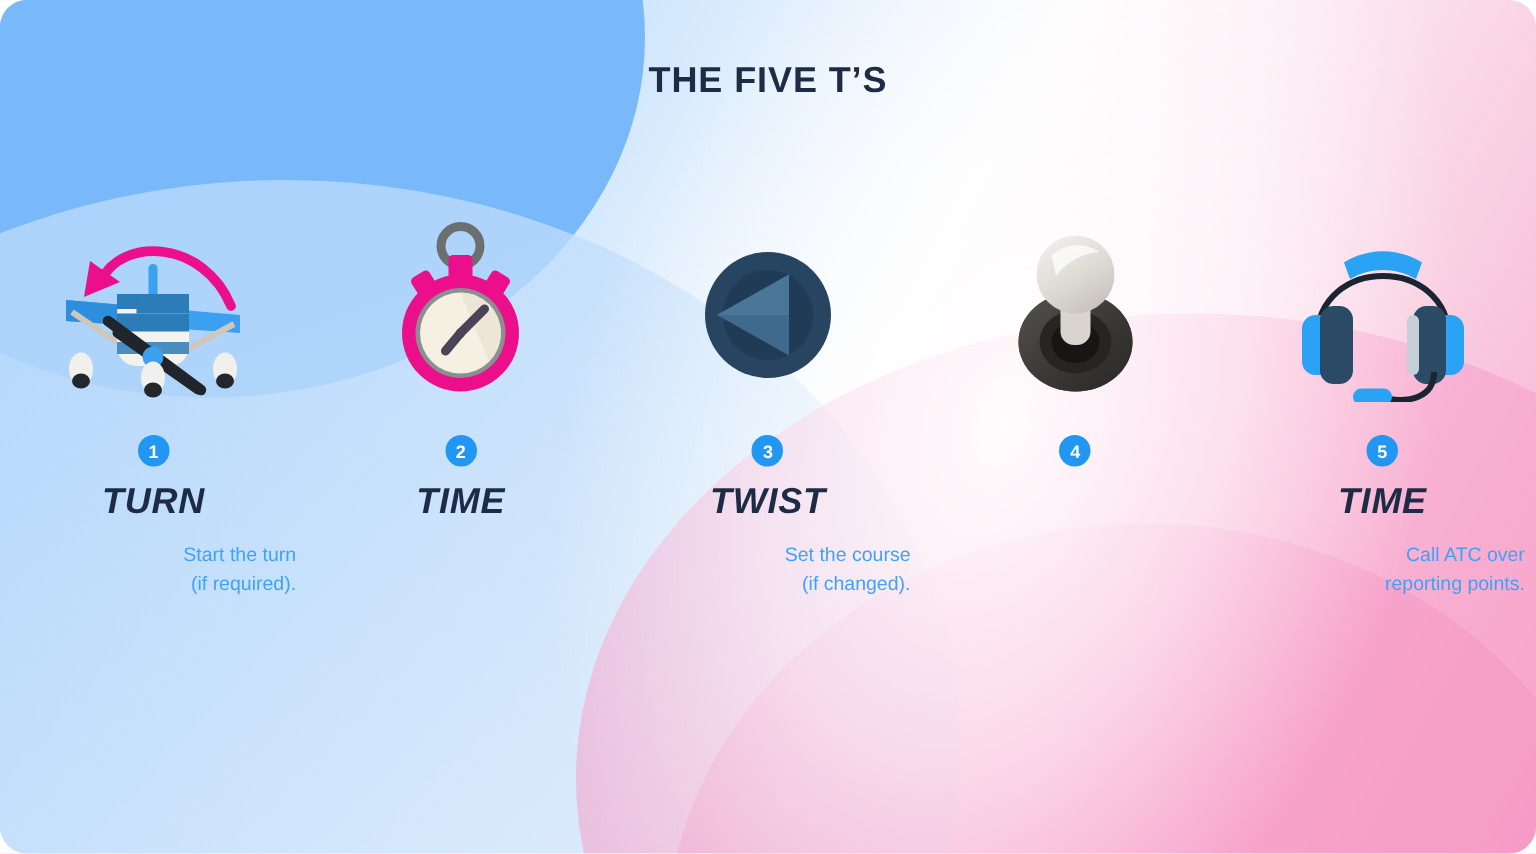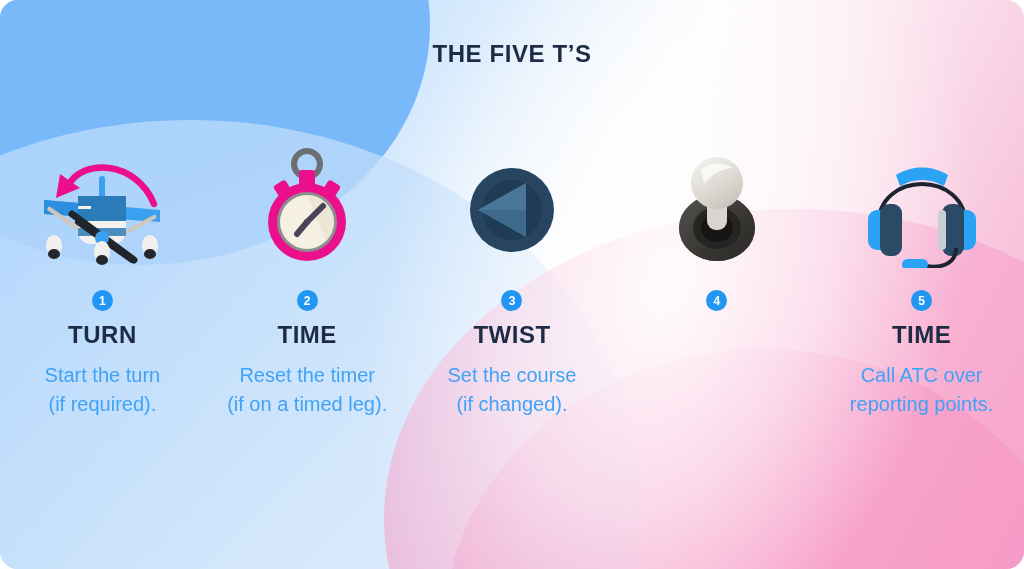--- a/index.html
+++ b/index.html
@@ -149,26 +149,27 @@
     justify-content: center;
     line-height: 1;
   }
   .step-title {
     margin-top: 12px;
     font-size: 24px;
     font-weight: bold;
     color: #1d2b45;
     letter-spacing: .5px;
     line-height: 1;
+    font-style: italic;
   }
   .step-desc {
     margin-top: 14px;
-    font-size: 20px;
+    font-size: 13px;
     color: #3fa2f7;
-    text-align: center;
+    text-align: right;
     line-height: 1.45;
     width: 190px;
   }
 
   
   #logo {
     position: absolute;
     right: 28px;
     bottom: 26px;
     display: flex;
@@ -260,22 +261,20 @@
           <circle cx="70" cy="74" r="27" fill="#f6f0e2"></circle>
           <path d="M70 47 A27 27 0 0 1 89 93 Z" fill="#e9e2d2" opacity=".75"></path>
 
           <path d="M70 74 L86 58" stroke="#4a4458" stroke-width="6" stroke-linecap="round"></path>
           <path d="M70 74 L60 86" stroke="#4a4458" stroke-width="6" stroke-linecap="round"></path>
           <circle cx="70" cy="74" r="3" fill="#4a4458"></circle>
         </svg>
       </div>
       <div class="badge">2</div>
       <div class="step-title">TIME</div>
-      <div class="step-desc" style="white-space:pre-line">Reset the timer
-(if on a timed leg).</div>
     </div>
 
     <div class="col">
       <div class="icon-wrap">
         <svg width="140" height="120" viewBox="0 0 140 120">
           <circle cx="70" cy="62" r="42" fill="#274560"></circle>
           <circle cx="70" cy="62" r="30" fill="#1f3b55"></circle>
           <polygon points="36,62 84,35 84,89" fill="#3f6a8d"></polygon>
           <polygon points="36,62 84,35 84,62" fill="#4a7698"></polygon>
         </svg>

